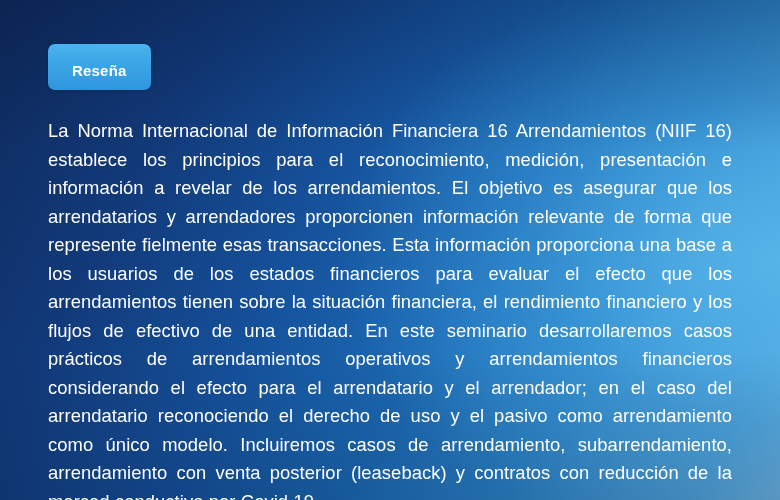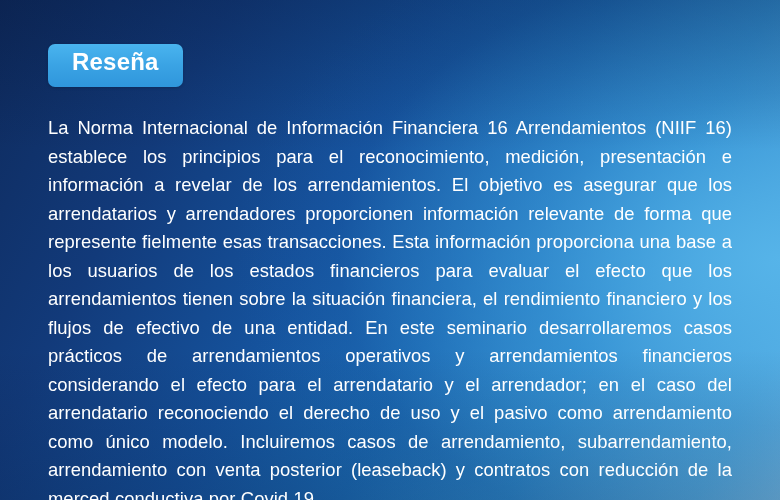--- a/index.html
+++ b/index.html
@@ -30,23 +30,23 @@
   }
   .content {
     position: relative;
     z-index: 2;
     padding: 44px 48px 0 48px;
   }
   .badge {
     display: inline-block;
     background: linear-gradient(180deg, #49b4ef 0%, #3aa3e4 50%, #2f96dc 100%);
     color: #ffffff;
-    font-size: 24px;
+    font-size: 15px;
     font-weight: bold;
-    padding: 4px 24px 11px 24px;
+    padding: 18px 24px 11px 24px;
     border-radius: 7px;
     letter-spacing: 0.2px;
     box-shadow: 0 1px 3px rgba(0,0,0,0.18);
   }
   .body-text {
     margin-top: 27px;
     color: #ffffff;
     font-size: 18.4px;
     line-height: 28.5px;
     text-align: justify;

